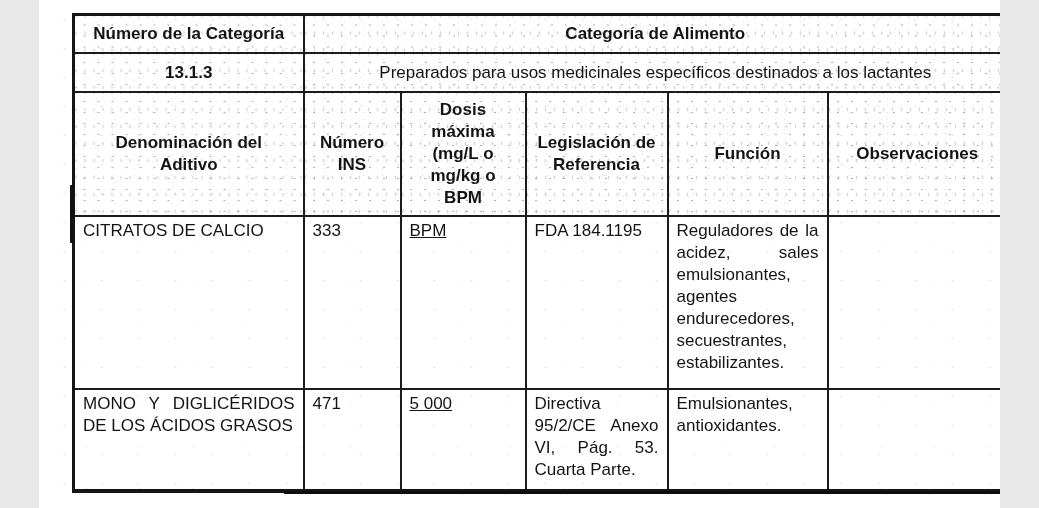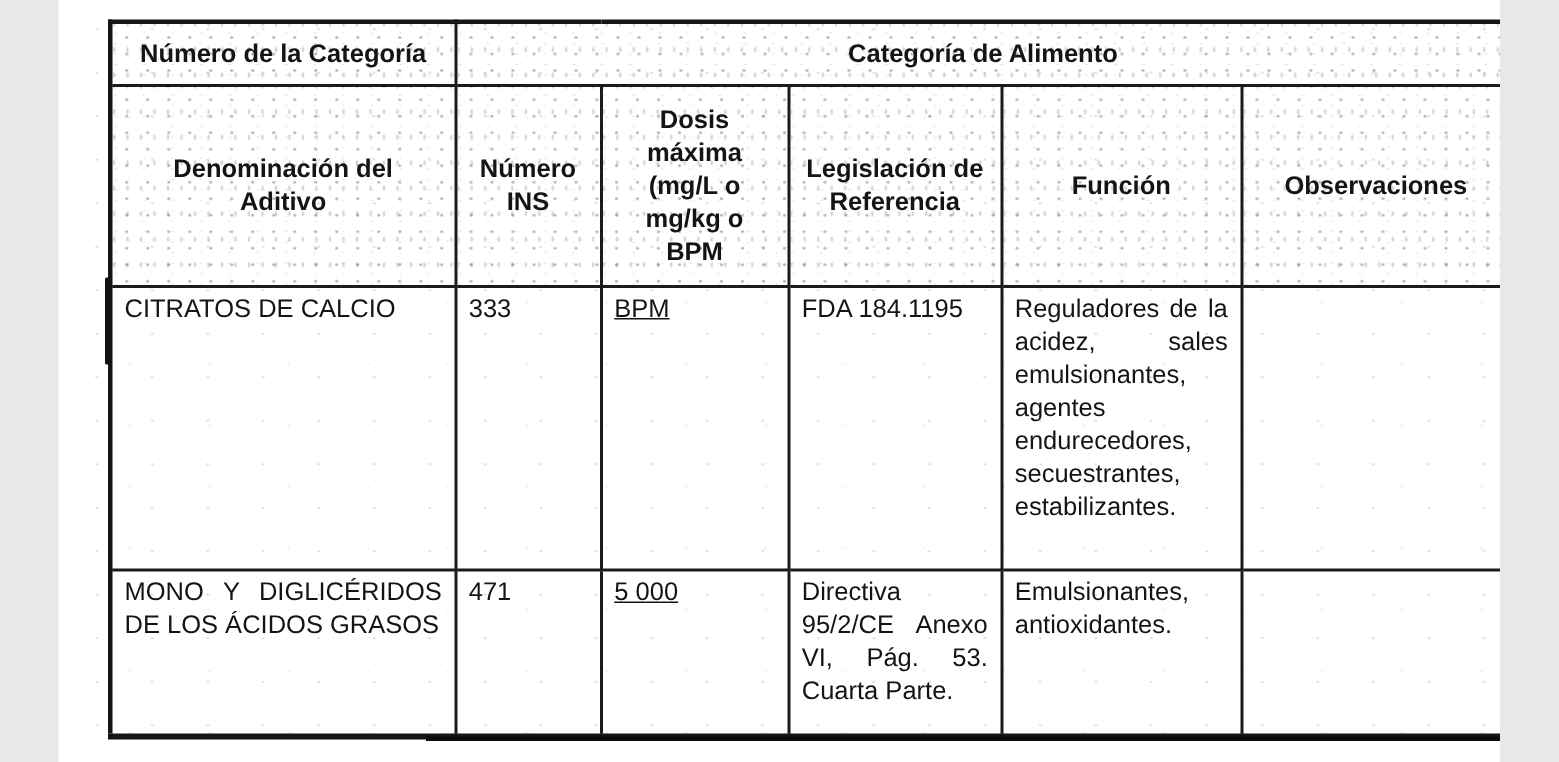--- a/index.html
+++ b/index.html
@@ -82,20 +82,24 @@
         <col style="width:160px">
         <col style="width:180px">
     </colgroup>
 
     <tbody>
         <tr class="rA">
       <td class="hdr">Número de la Categoría</td>
       <td class="hdr" colspan="5">Categoría de Alimento</td>
     </tr>
 
+    <tr class="rB">
+      <td class="catnum">13.1.3</td>
+      <td class="catdesc" colspan="5">Preparados para usos medicinales específicos destinados a los lactantes</td>
+    </tr>
 
     <tr class="rC">
       <td class="hdr">Denominación del
 Aditivo</td>
       <td class="hdr">Número
 INS</td>
       <td class="hdr">Dosis máxima
 (mg/L o
 mg/kg o BPM</td>
       <td class="hdr">Legislación de

